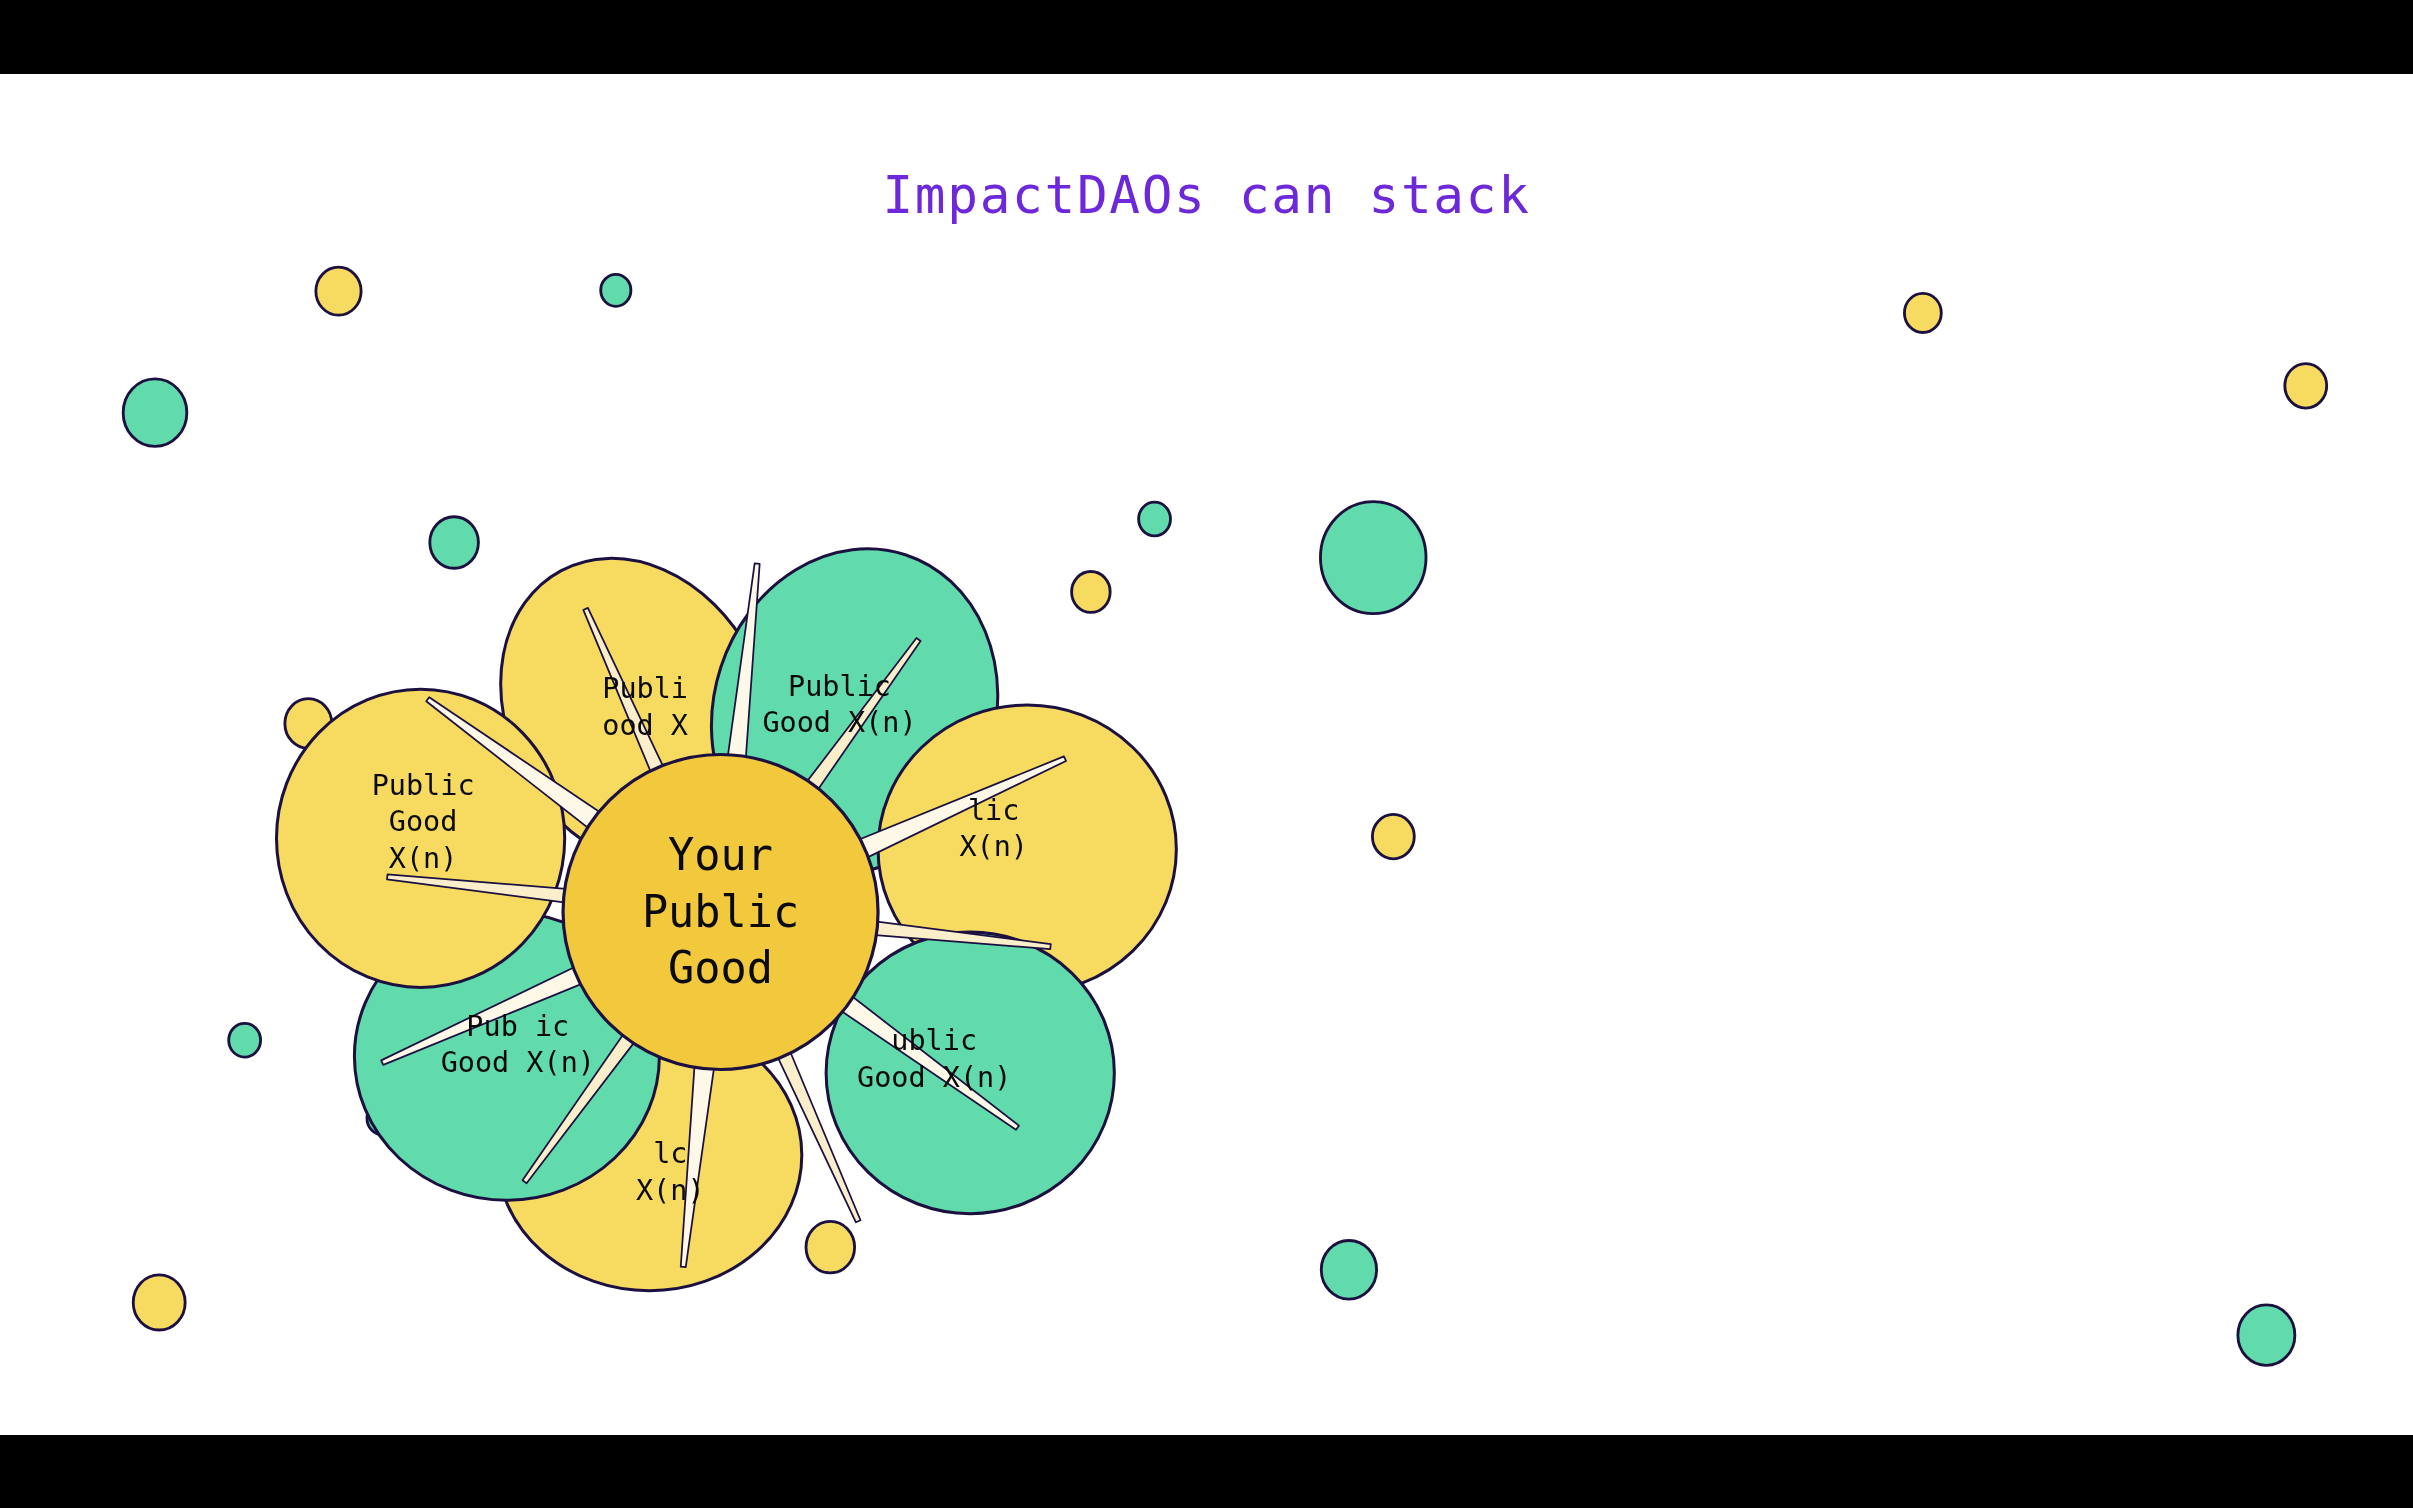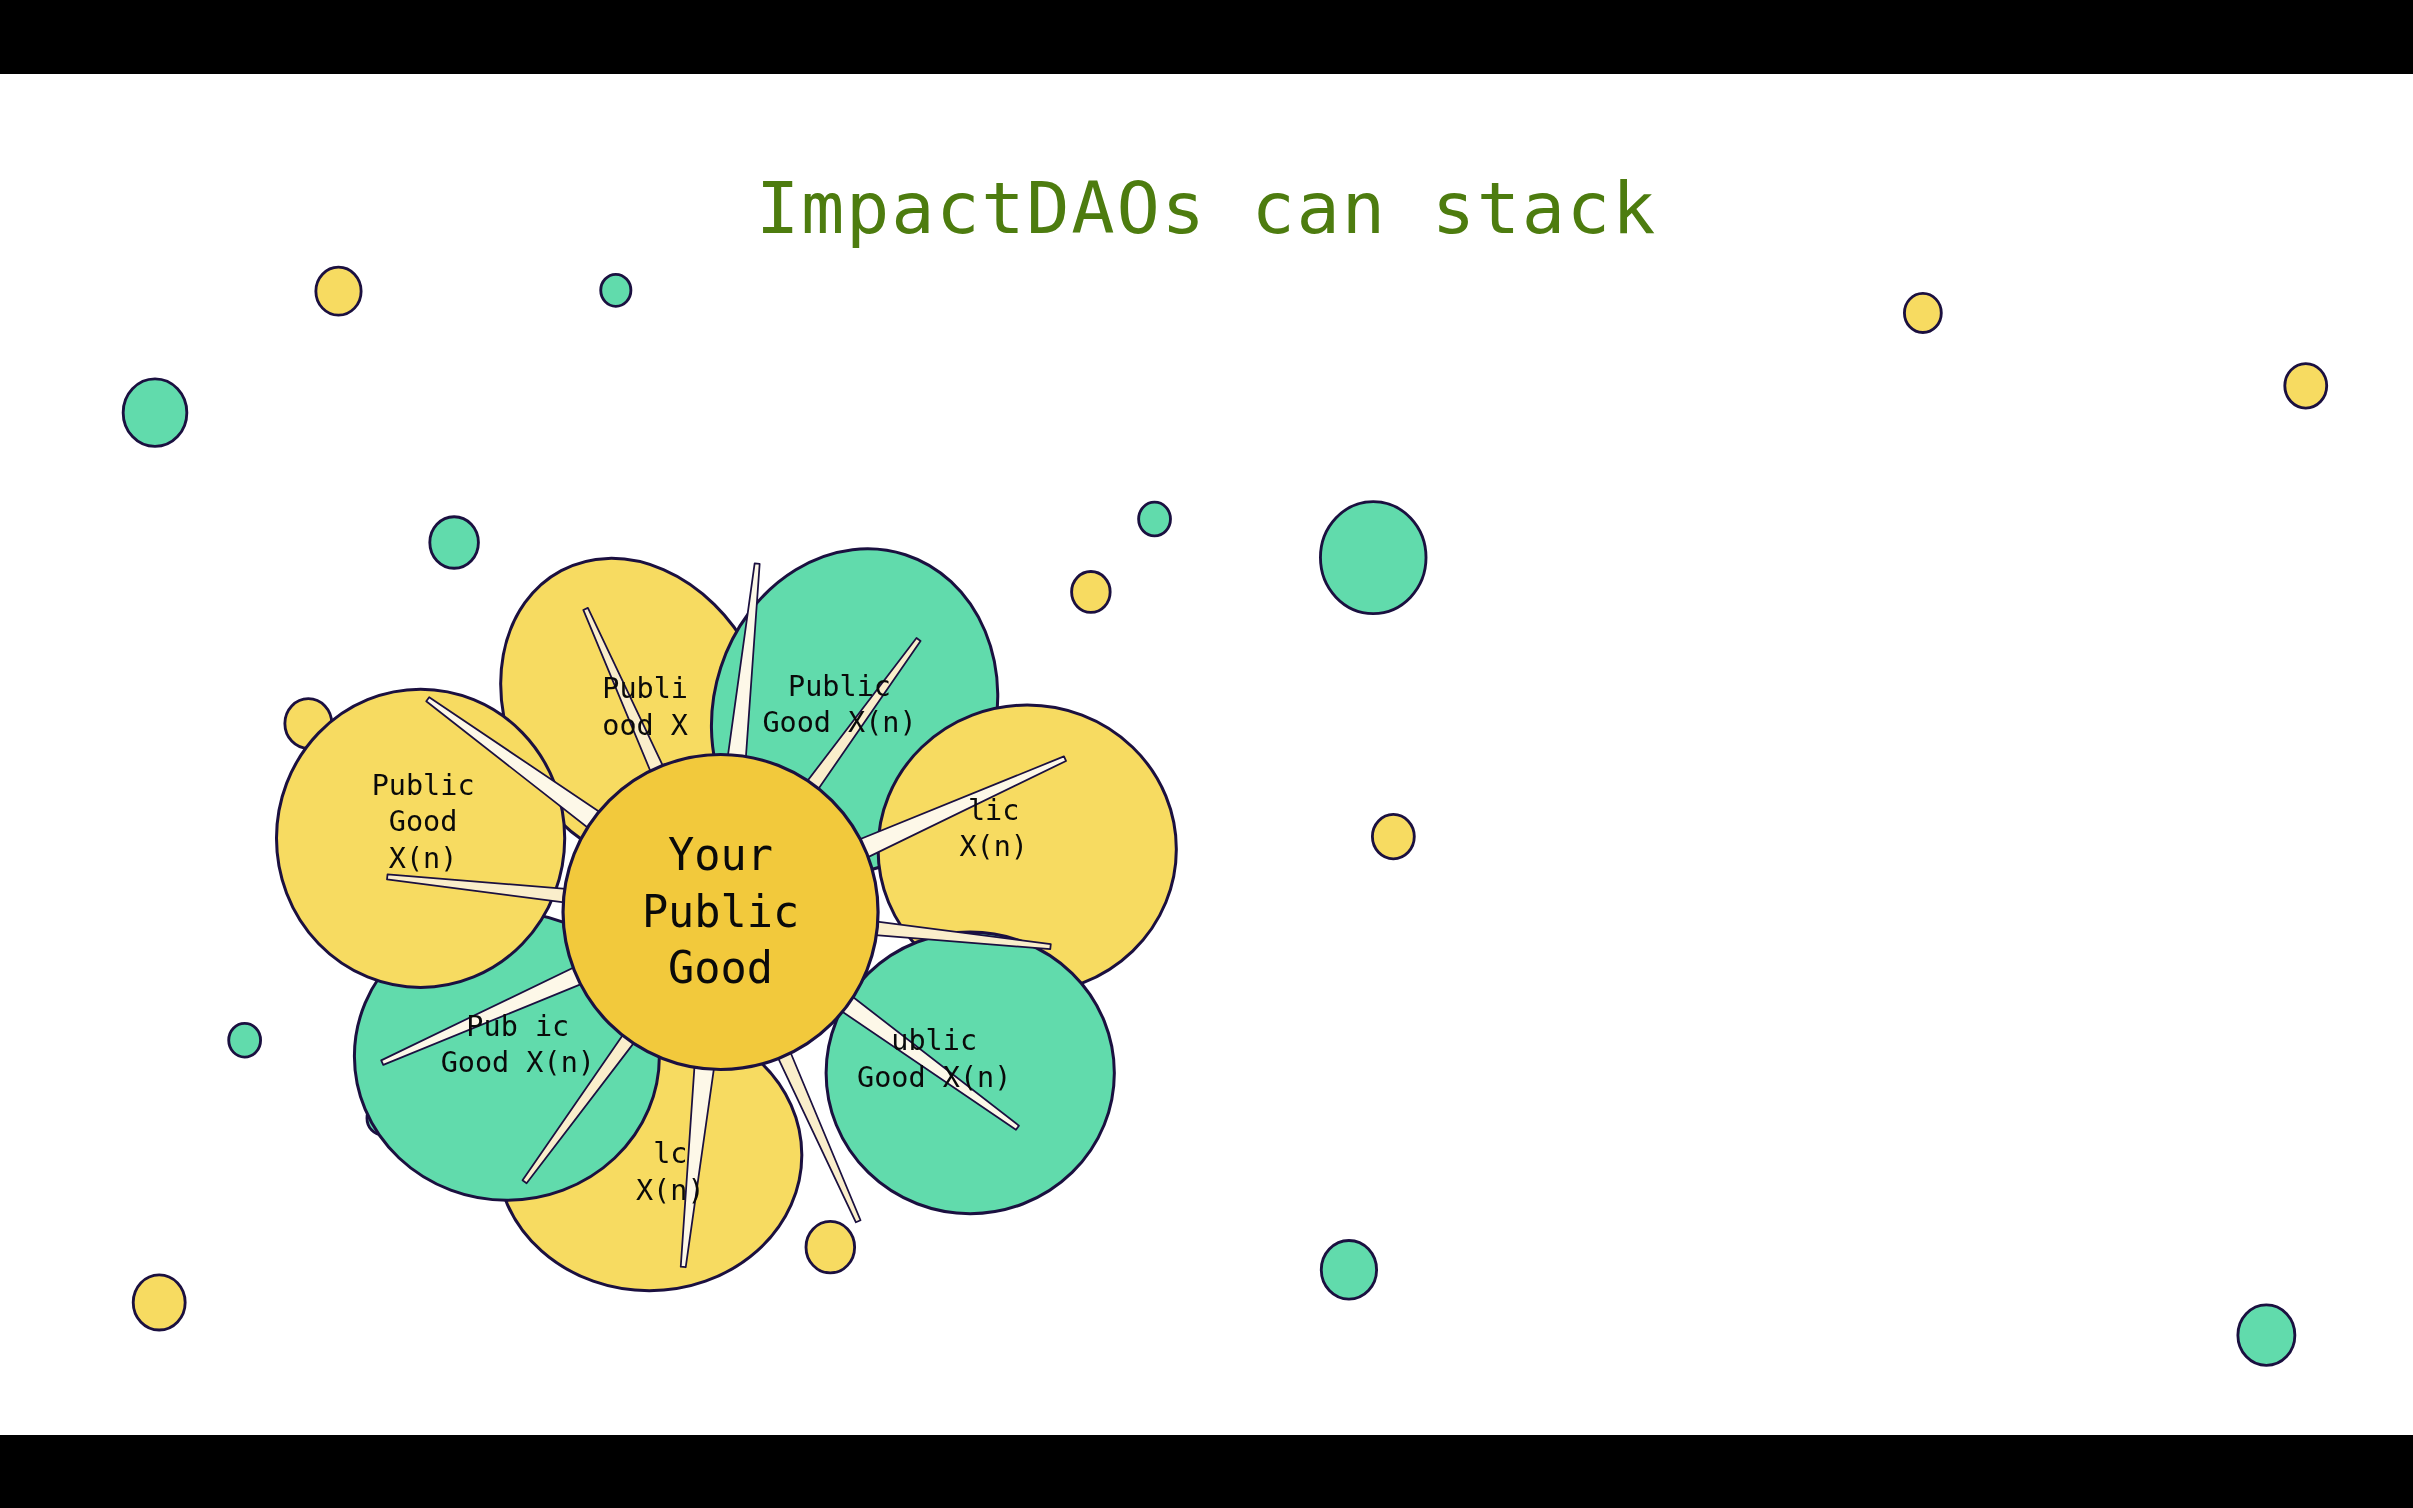--- a/index.html
+++ b/index.html
@@ -51,23 +51,23 @@
     position: absolute;
     left: 0;
     top: 0;
     width: 2413px;
     text-align: center;
     pointer-events: none;
   }
   .slide-title .title-text {
     display: inline-block;
     font-family: "DejaVu Sans Mono", "Liberation Mono", monospace;
-    font-size: 72px;
+    font-size: 51px;
     letter-spacing: 1.7px;
-    color: #4d7c0f;
+    color: #6d28d9;
     white-space: pre;
   }
 </style>
 </head>
 <body>
 
 <div id="slide-root">
 
   <div class="letterbox top"></div>
 

